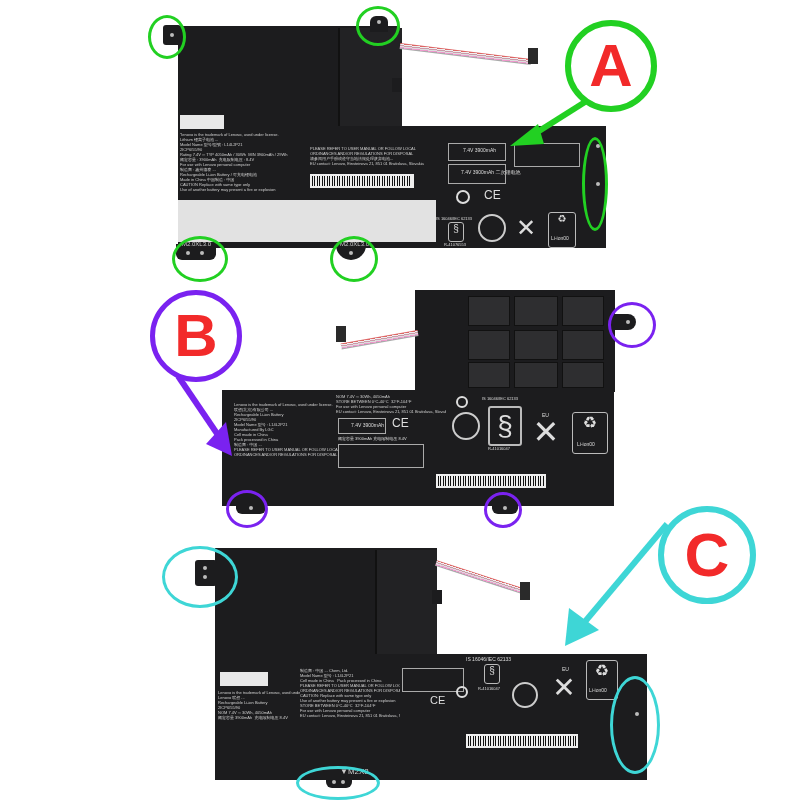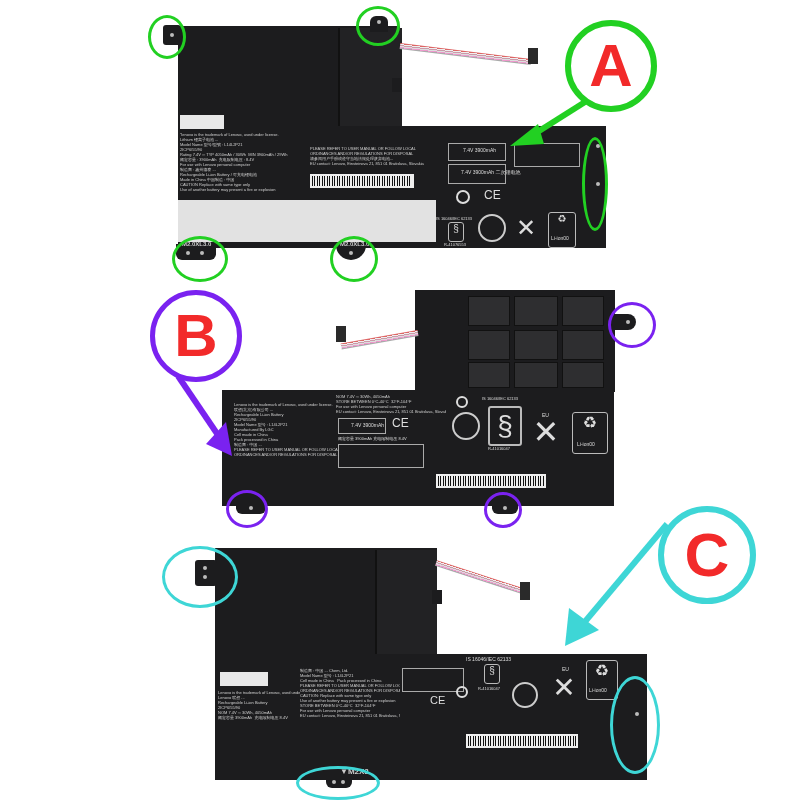--- a/index.html
+++ b/index.html
@@ -11,21 +11,21 @@
   .white-sticker { background:#e8e8e8; }
   .barcode { background:repeating-linear-gradient(90deg,#111 0 1px,#eee 1px 2px,#111 2px 3px,#eee 3px 5px); border:2px solid #eee; }
   .tab { background:#1c1c1e; border-radius:0 0 6px 6px; }
   .hole { width:4px; height:4px; border-radius:50%; background:#bbb; position:absolute; }
   .wire { height:6px; background:linear-gradient(#d66 0 1px,#eee 1px 2px,#c9a 2px 3px,#ddd 3px 4px,#e9c 4px 5px,#aaa 5px 6px); }
   .conn { background:#2a2a2a; }
   .ring { position:absolute; border-style:solid; border-radius:50%; box-sizing:border-box; }
   .letter { position:absolute; font-weight:bold; color:#f22a2a; text-align:center; font-family:"Liberation Sans", sans-serif; }
   .icon-box { position:absolute; border:1px solid #bbb; border-radius:3px; color:#ddd; font-size:10px; text-align:center; }
   .tiny { font-size:5px; color:#ddd; position:absolute; white-space:nowrap; }
-  .screw-txt { position:absolute; font-size:6px; color:#ccc;font-weight:bold; }
+  .screw-txt { position:absolute; font-size:6px; color:#ccc; }
   .cell { position:absolute; background:#2e2e30; border:1px solid #111; }
 </style>
 </head>
 <body>
 
 <div>
 
   <div class="abs batt" style="left:178px;top:26px;width:222px;height:100px;"></div>
   <div class="abs batt-mid" style="left:338px;top:28px;width:62px;height:108px;border-left:2px solid #111;"></div>
   <div class="abs" style="left:392px;top:78px;width:10px;height:14px;background:#1c1c1e;"></div>

